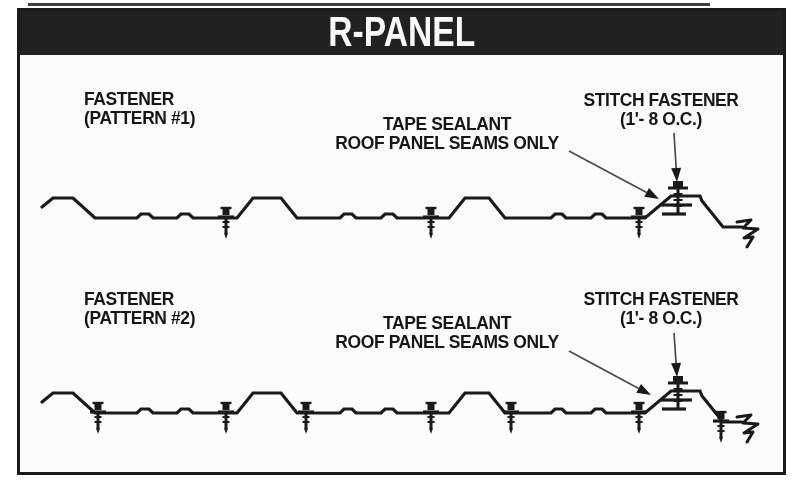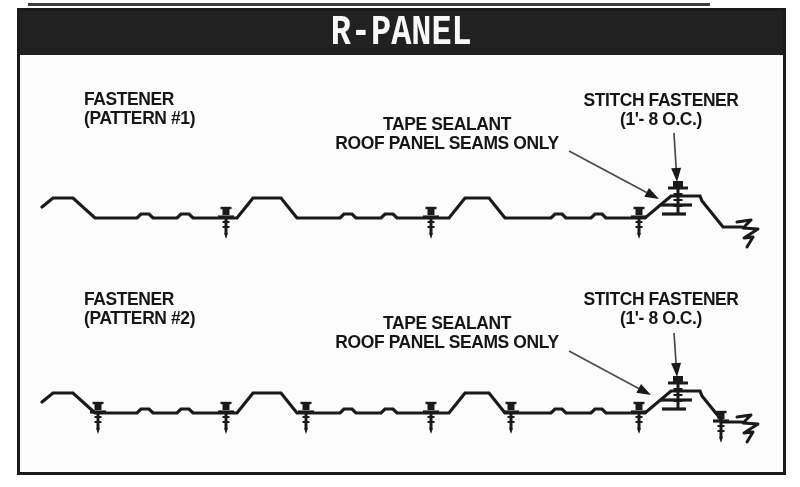--- a/index.html
+++ b/index.html
@@ -11,21 +11,21 @@
   .scan-line{
     position:absolute;left:28px;top:3px;width:682px;height:3px;
     background:#3d3d3d;
   }
   .frame{
     position:absolute;left:17px;top:8px;width:763px;height:461px;
     border:3px solid #1a1a1a;background:#fcfcfc;
   }
   .titlebar{
     position:absolute;left:0;top:0;right:0;height:44px;
-    display:flex;align-items:center;justify-content:center;font-family:Liberation Mono, monospace;
+    display:flex;align-items:flex-start;justify-content:center;
   }
   .title{
     font-weight:bold;font-size:42px;line-height:42px;
     transform:scaleX(0.8);letter-spacing:0px;
     color:#f8f8f8;white-space:nowrap;
   }
   .label{
     position:absolute;color:#161616;font-weight:bold;
     font-size:18px;line-height:19px;letter-spacing:-0.4px;
     white-space:nowrap;

